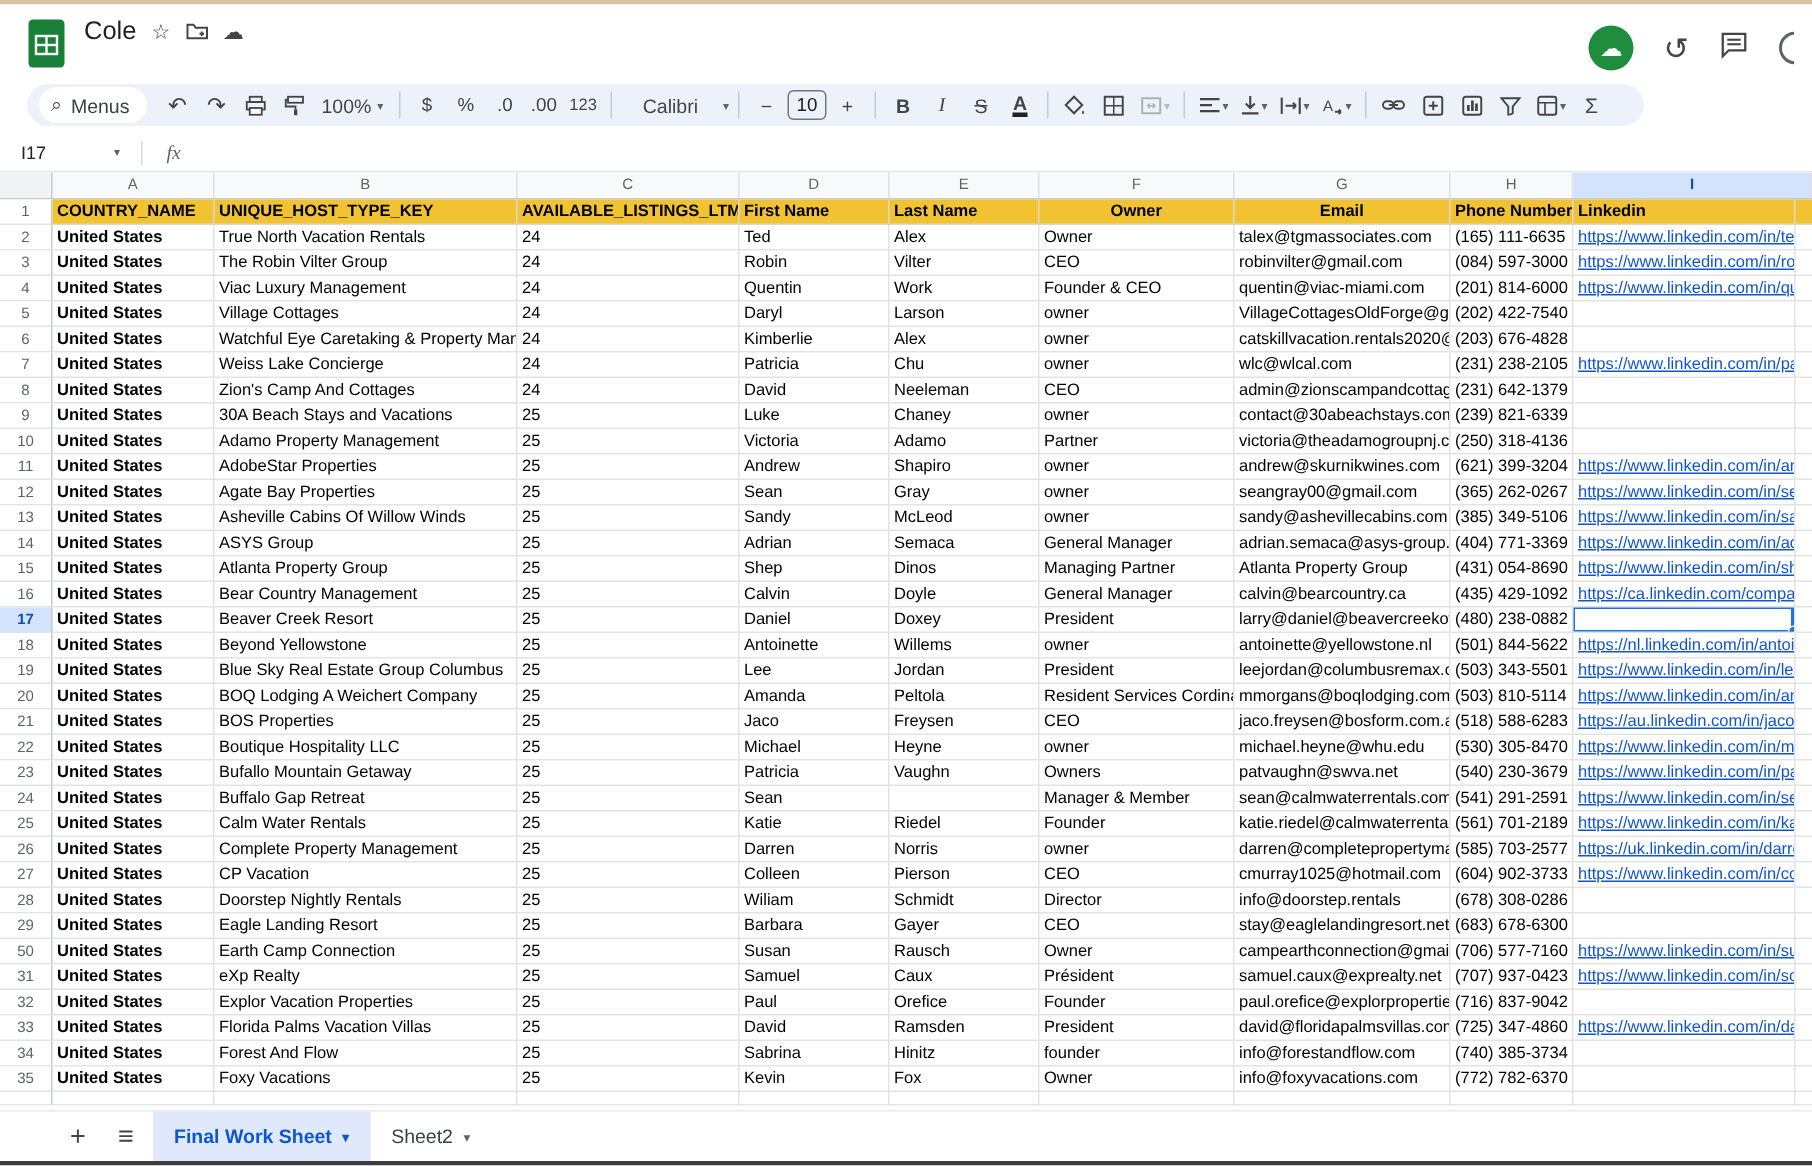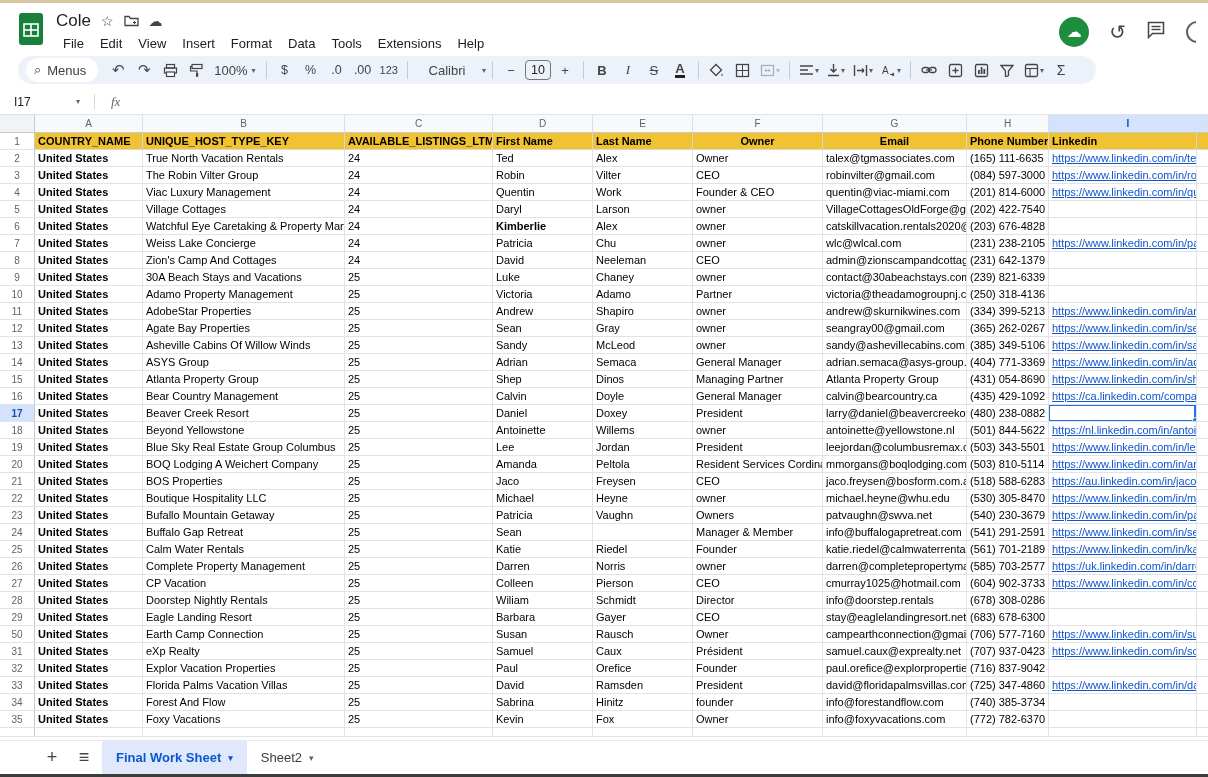--- a/index.html
+++ b/index.html
@@ -107,31 +107,20 @@
         <span class="doc-title">Cole</span>
         <span class="tb-ico">☆</span>
         <span class="tb-ico">
           <svg width="15" height="13" viewBox="0 0 15 13">
               <path d="M1 2.5h4l1.5 2H14v7H1z" fill="none" stroke="#444" stroke-width="1.3"></path>
               <path d="M10.5 7v3M9 8.5h3" stroke="#444" stroke-width="1.2"></path>
             </svg>
         </span>
         <span class="tb-ico">☁</span>
       </div>
-      <div class="menu-row">
-          <div class="menu-item">File</div>
-          <div class="menu-item">Edit</div>
-          <div class="menu-item">View</div>
-          <div class="menu-item">Insert</div>
-          <div class="menu-item">Format</div>
-          <div class="menu-item">Data</div>
-          <div class="menu-item">Tools</div>
-          <div class="menu-item">Extensions</div>
-          <div class="menu-item">Help</div>
-        </div>
     </div>
     <div class="titlebar-right">
       <div class="presence-circle">☁</div>
       <div class="hist">↺</div>
       <div>
         <svg width="20" height="20" viewBox="0 0 20 20">
             <path d="M2.5 2.5h15v11h-11l-4 4z" fill="none" stroke="#444" stroke-width="1.5"></path>
             <line x1="5.5" y1="6.5" x2="14.5" y2="6.5" stroke="#444" stroke-width="1.4"></line>
             <line x1="5.5" y1="9.5" x2="14.5" y2="9.5" stroke="#444" stroke-width="1.4"></line>
           </svg>
@@ -368,21 +357,21 @@
           <div class="cell" style="width: 144px;">VillageCottagesOldForge@gmail</div>
           <div class="cell" style="width: 82px;">(202) 422-7540</div>
           <div class="cell" style="width: 148px;"></div>
           <div class="cell" style="width: 11px; border-right: none;"></div>
         </div>
         <div class="g-row">
           <div class="rownum">6</div>
           <div class="cell bold" style="width: 108px;">United States</div>
           <div class="cell" style="width: 202px;">Watchful Eye Caretaking &amp; Property Managem</div>
           <div class="cell" style="width: 148px;">24</div>
-          <div class="cell" style="width: 100px; font-weight: bold;">Kimberlie</div>
+          <div class="cell" style="width: 100px;">Kimberlie</div>
           <div class="cell" style="width: 100px;">Alex</div>
           <div class="cell" style="width: 130px;">owner</div>
           <div class="cell" style="width: 144px;">catskillvacation.rentals2020@gm</div>
           <div class="cell" style="width: 82px;">(203) 676-4828</div>
           <div class="cell" style="width: 148px;"></div>
           <div class="cell" style="width: 11px; border-right: none;"></div>
         </div>
         <div class="g-row">
           <div class="rownum">7</div>
           <div class="cell bold" style="width: 108px;">United States</div>
@@ -437,21 +426,21 @@
         </div>
         <div class="g-row">
           <div class="rownum">11</div>
           <div class="cell bold" style="width: 108px;">United States</div>
           <div class="cell" style="width: 202px;">AdobeStar Properties</div>
           <div class="cell" style="width: 148px;">25</div>
           <div class="cell" style="width: 100px;">Andrew</div>
           <div class="cell" style="width: 100px;">Shapiro</div>
           <div class="cell" style="width: 130px;">owner</div>
           <div class="cell" style="width: 144px;">andrew@skurnikwines.com</div>
-          <div class="cell" style="width: 82px;">(334) 399-5213</div>
+          <div class="cell" style="width: 82px;">(621) 399-3204</div>
           <div class="cell link" style="width: 148px;">https://www.linkedin.com/in/and</div>
           <div class="cell" style="width: 11px; border-right: none;"></div>
         </div>
         <div class="g-row">
           <div class="rownum">12</div>
           <div class="cell bold" style="width: 108px;">United States</div>
           <div class="cell" style="width: 202px;">Agate Bay Properties</div>
           <div class="cell" style="width: 148px;">25</div>
           <div class="cell" style="width: 100px;">Sean</div>
           <div class="cell" style="width: 100px;">Gray</div>
@@ -608,21 +597,21 @@
           <div class="cell" style="width: 11px; border-right: none;"></div>
         </div>
         <div class="g-row">
           <div class="rownum">24</div>
           <div class="cell bold" style="width: 108px;">United States</div>
           <div class="cell" style="width: 202px;">Buffalo Gap Retreat</div>
           <div class="cell" style="width: 148px;">25</div>
           <div class="cell" style="width: 100px;">Sean</div>
           <div class="cell" style="width: 100px;"></div>
           <div class="cell" style="width: 130px;">Manager &amp; Member</div>
-          <div class="cell" style="width: 144px;">info@buffalogapretreat.com</div>
+          <div class="cell" style="width: 144px;">sean@calmwaterrentals.com</div>
           <div class="cell" style="width: 82px;">(541) 291-2591</div>
           <div class="cell link" style="width: 148px;">https://www.linkedin.com/in/sea</div>
           <div class="cell" style="width: 11px; border-right: none;"></div>
         </div>
         <div class="g-row">
           <div class="rownum">25</div>
           <div class="cell bold" style="width: 108px;">United States</div>
           <div class="cell" style="width: 202px;">Calm Water Rentals</div>
           <div class="cell" style="width: 148px;">25</div>
           <div class="cell" style="width: 100px;">Katie</div>

